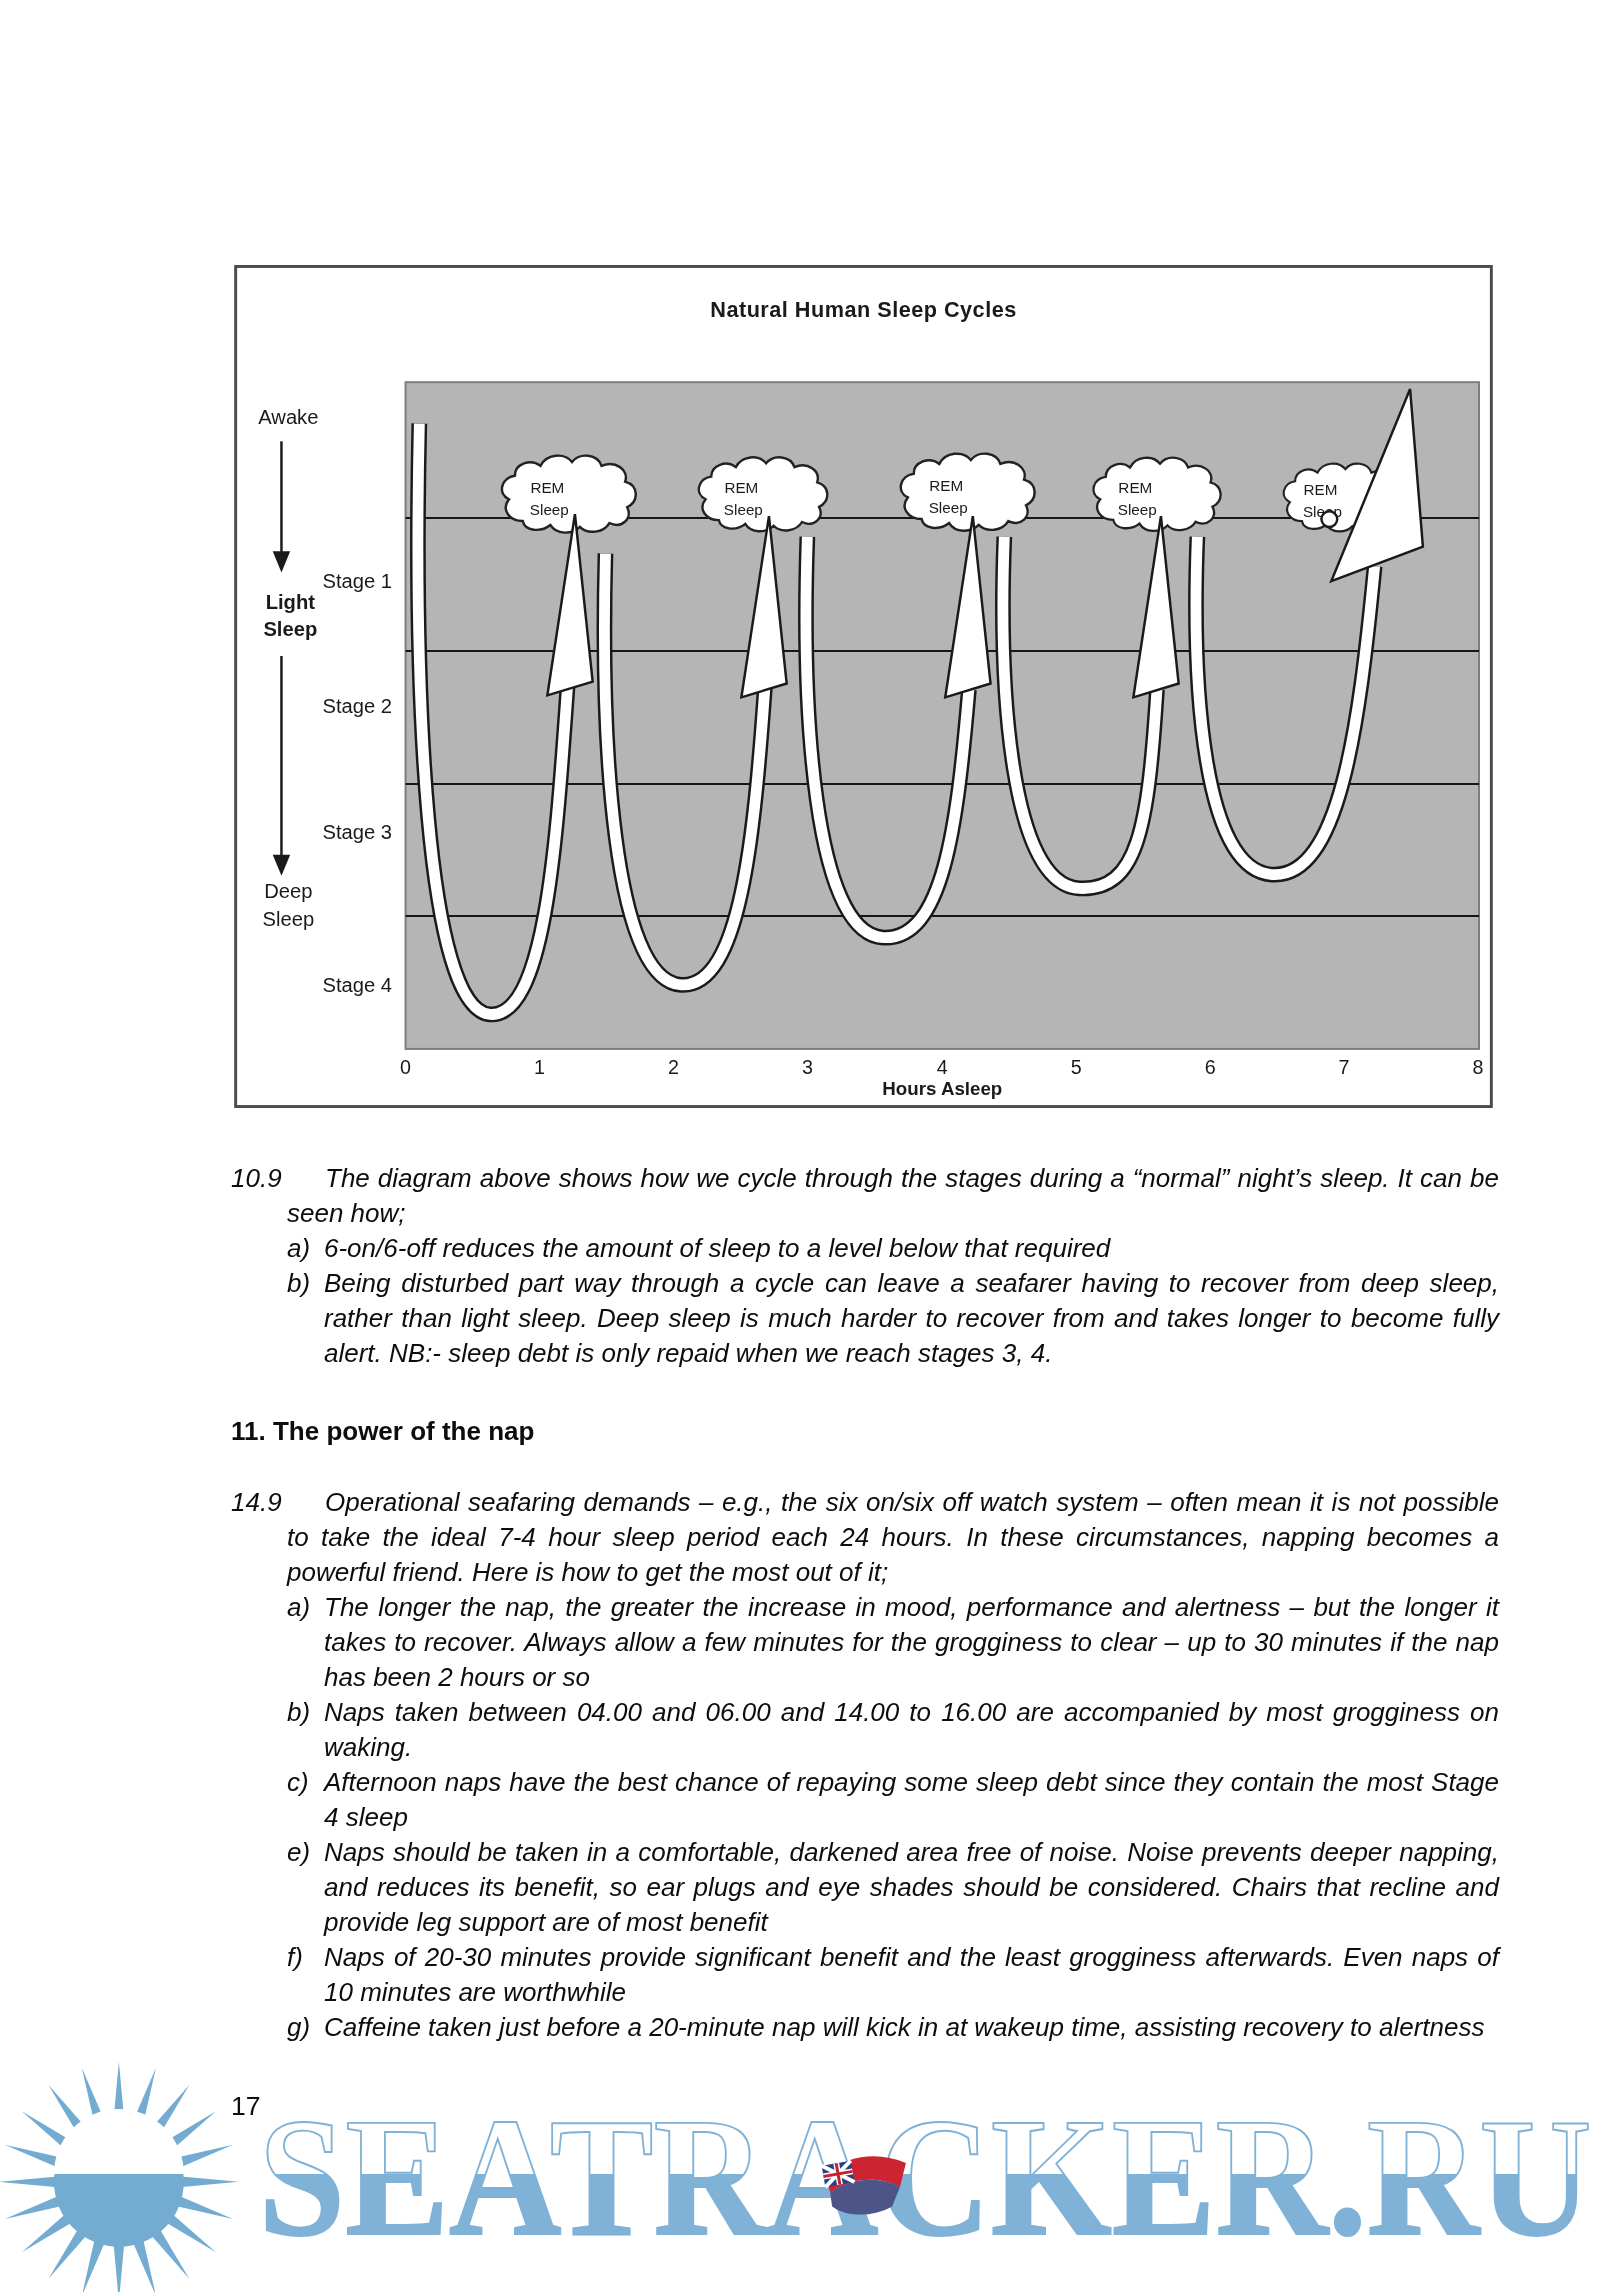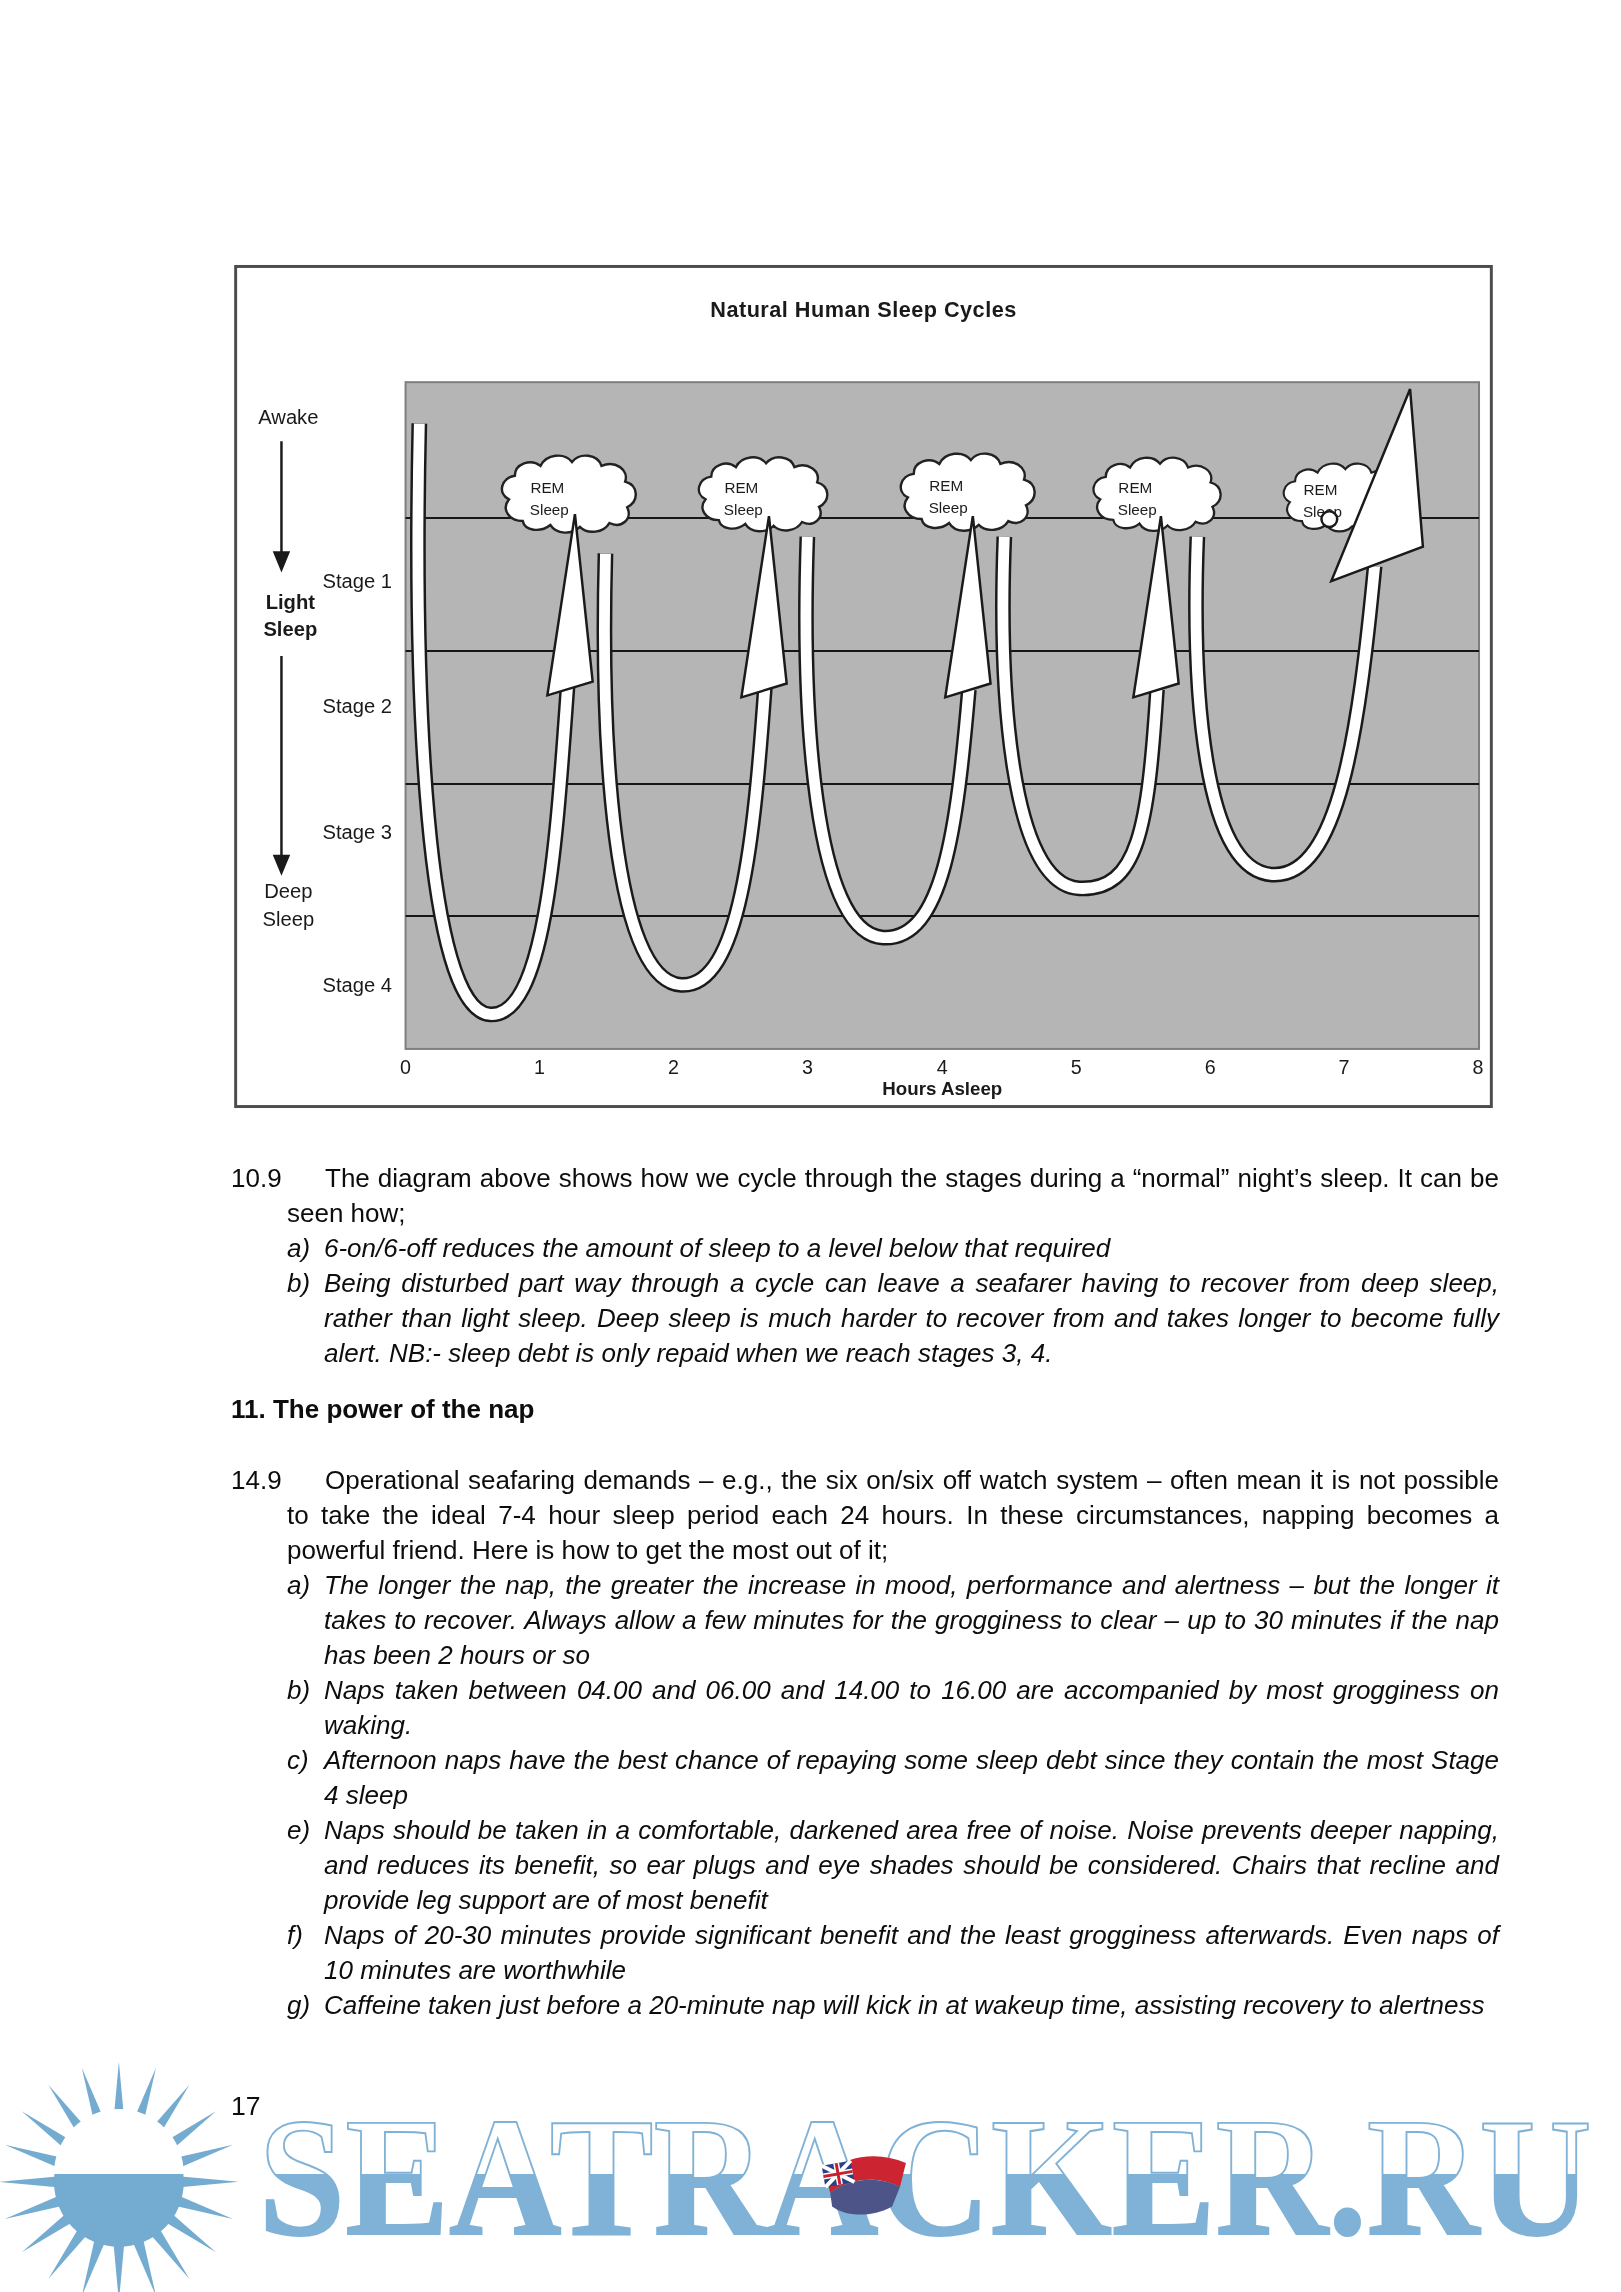--- a/index.html
+++ b/index.html
@@ -8,26 +8,26 @@
     font-family:"Liberation Sans","DejaVu Sans",sans-serif;color:#111;
     overflow:hidden;
   }
   
   #figure-svg{position:absolute;left:233px;top:264px;width:1261px;height:845px;z-index:2;}
   
   #text-col{
     position:absolute;left:231px;top:1161px;width:1268px;z-index:3;
     font-size:26px;line-height:35px;color:#0d0d0d;
   }
-  .para{text-align:justify;text-align-last:left;padding-left:56px;text-indent:-56px;margin:0;}
+  .para{text-align:justify;text-align-last:left;padding-left:56px;text-indent:-56px;margin:0;font-style:italic;}
   .para .pnum{display:inline-block;width:94px;text-indent:0;}
   .itemlist{margin:0;font-style:italic;}
   .item{text-align:justify;text-align-last:left;margin-left:56px;padding-left:37px;text-indent:-37px;}
   .item .mk{display:inline-block;width:37px;text-indent:0;}
-  .sec-heading{font-weight:bold;margin-top:21px;margin-bottom:36px;}
+  .sec-heading{font-weight:bold;margin-top:43px;margin-bottom:36px;}
   #page-number{
     position:absolute;left:231px;top:2091px;width:1268px;text-align:left;
     font-size:26.6px;z-index:4;color:#0d0d0d;
   }
   
   #watermark-svg{position:absolute;left:0;top:2049px;width:1621px;height:243px;z-index:1;}
   #wm-text{font-family:"Liberation Serif","DejaVu Serif",serif;font-weight:bold;}
 </style>
 </head>
 <body>

